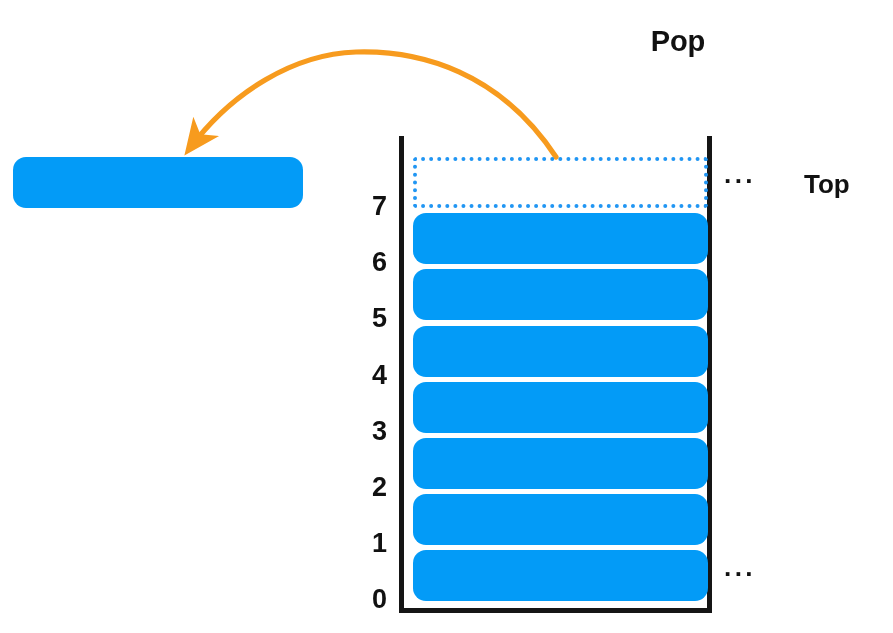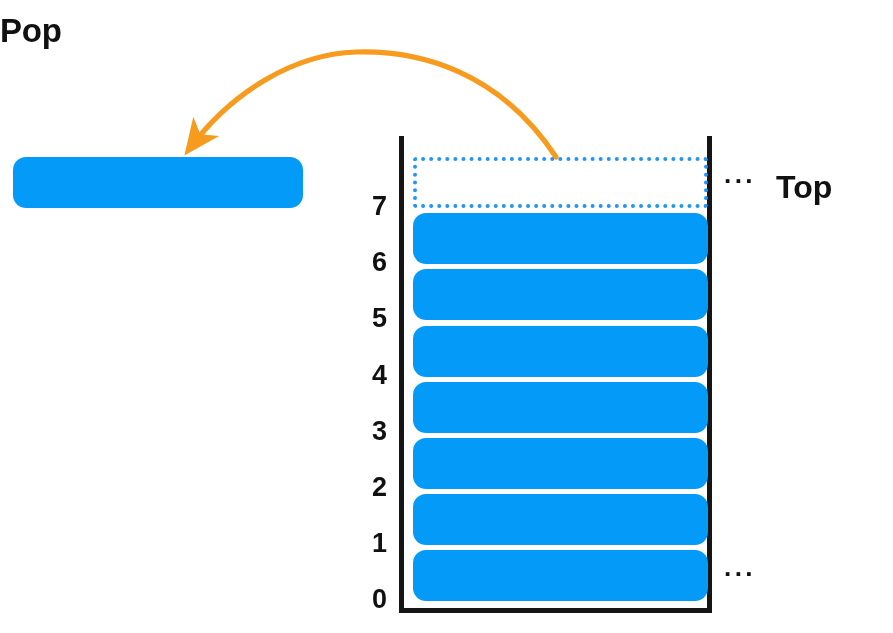--- a/index.html
+++ b/index.html
@@ -22,29 +22,29 @@
   .lbl {
     position: absolute;
     color: #111111;
     font-weight: bold;
     font-family: "Liberation Sans", sans-serif;
     white-space: nowrap;
     line-height: 1;
   }
   .lbl-pop {
     left: 0;
-    top: 14px;
+    top: 27px;
     width: 705px;
-    text-align: left;
-    font-size: 33px;
+    text-align: right;
+    font-size: 29px;
     letter-spacing: -0.2px;
   }
   .lbl-side {
-    font-size: 32px;
-    left: 776px;
+    font-size: 26px;
+    left: 804px;
   }
   .lbl-top   { top: 171px; }
   .lbl-bottom{ top: 564px; }
 
   .dots3 {
     position: absolute;
     left: 724px;
     font-size: 26px;
     font-weight: bold;
     color: #111111;

